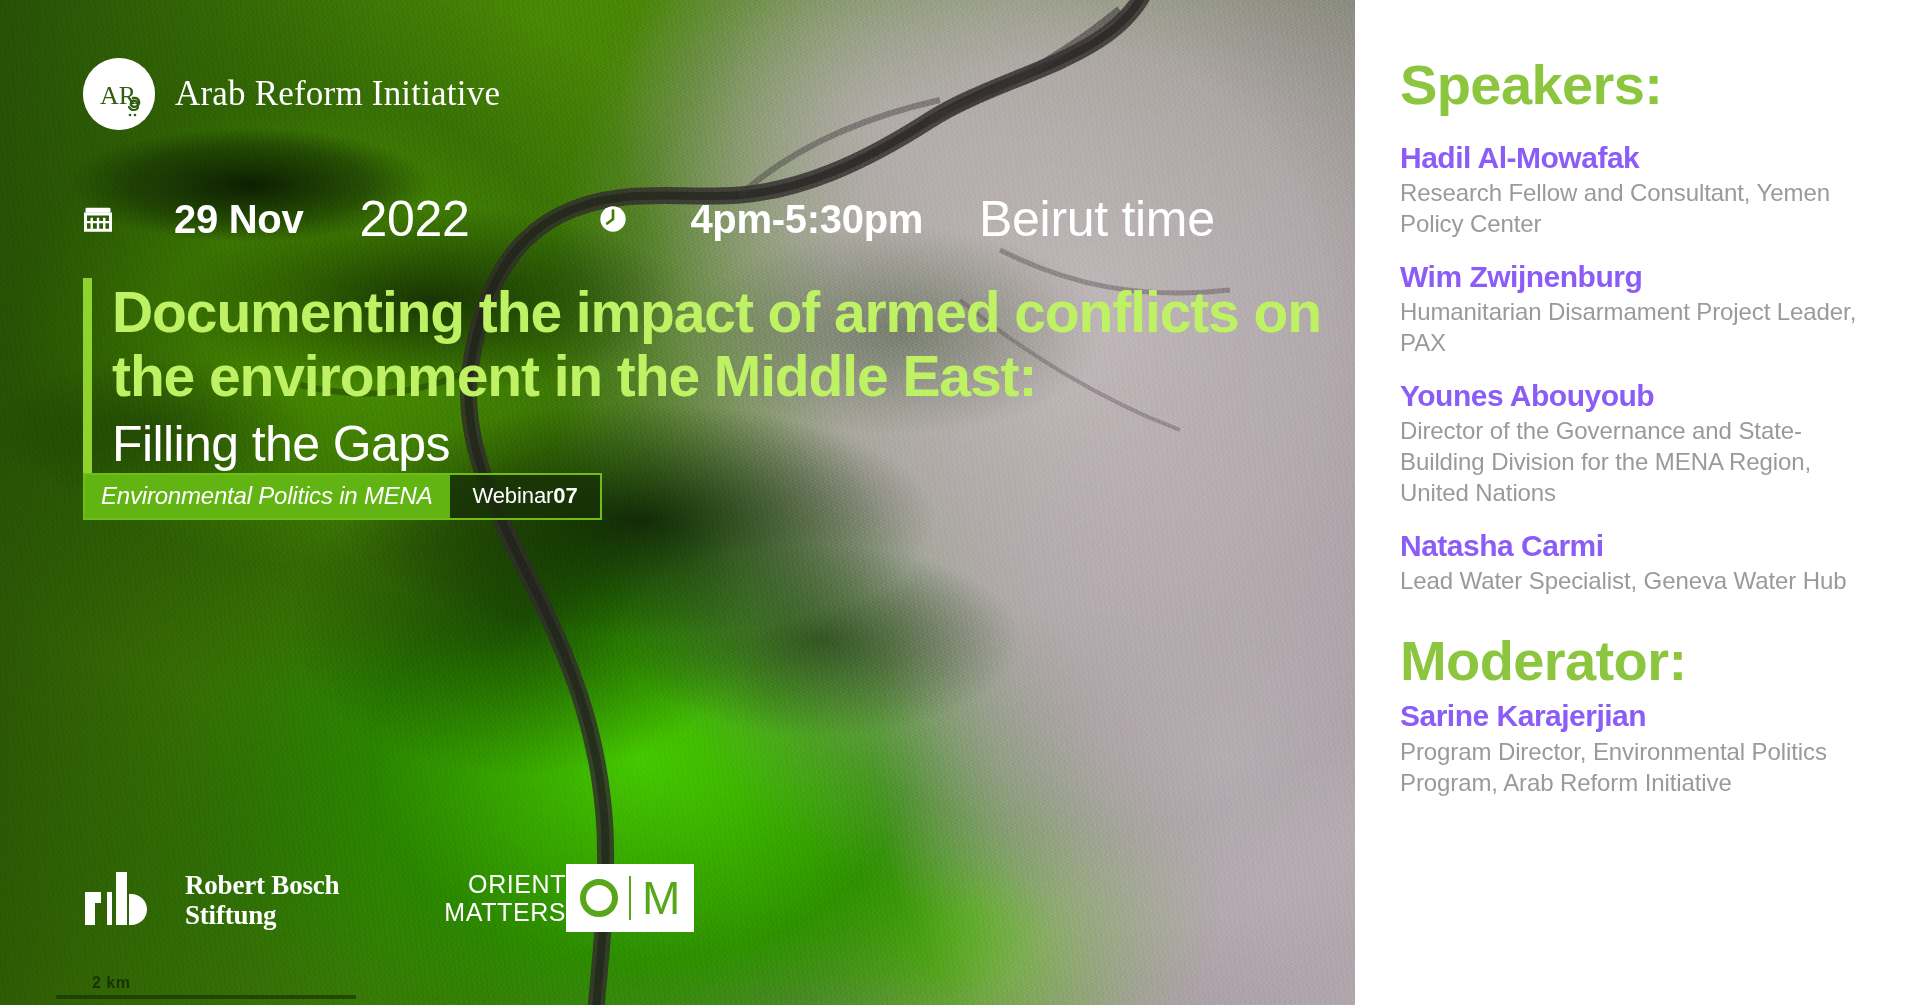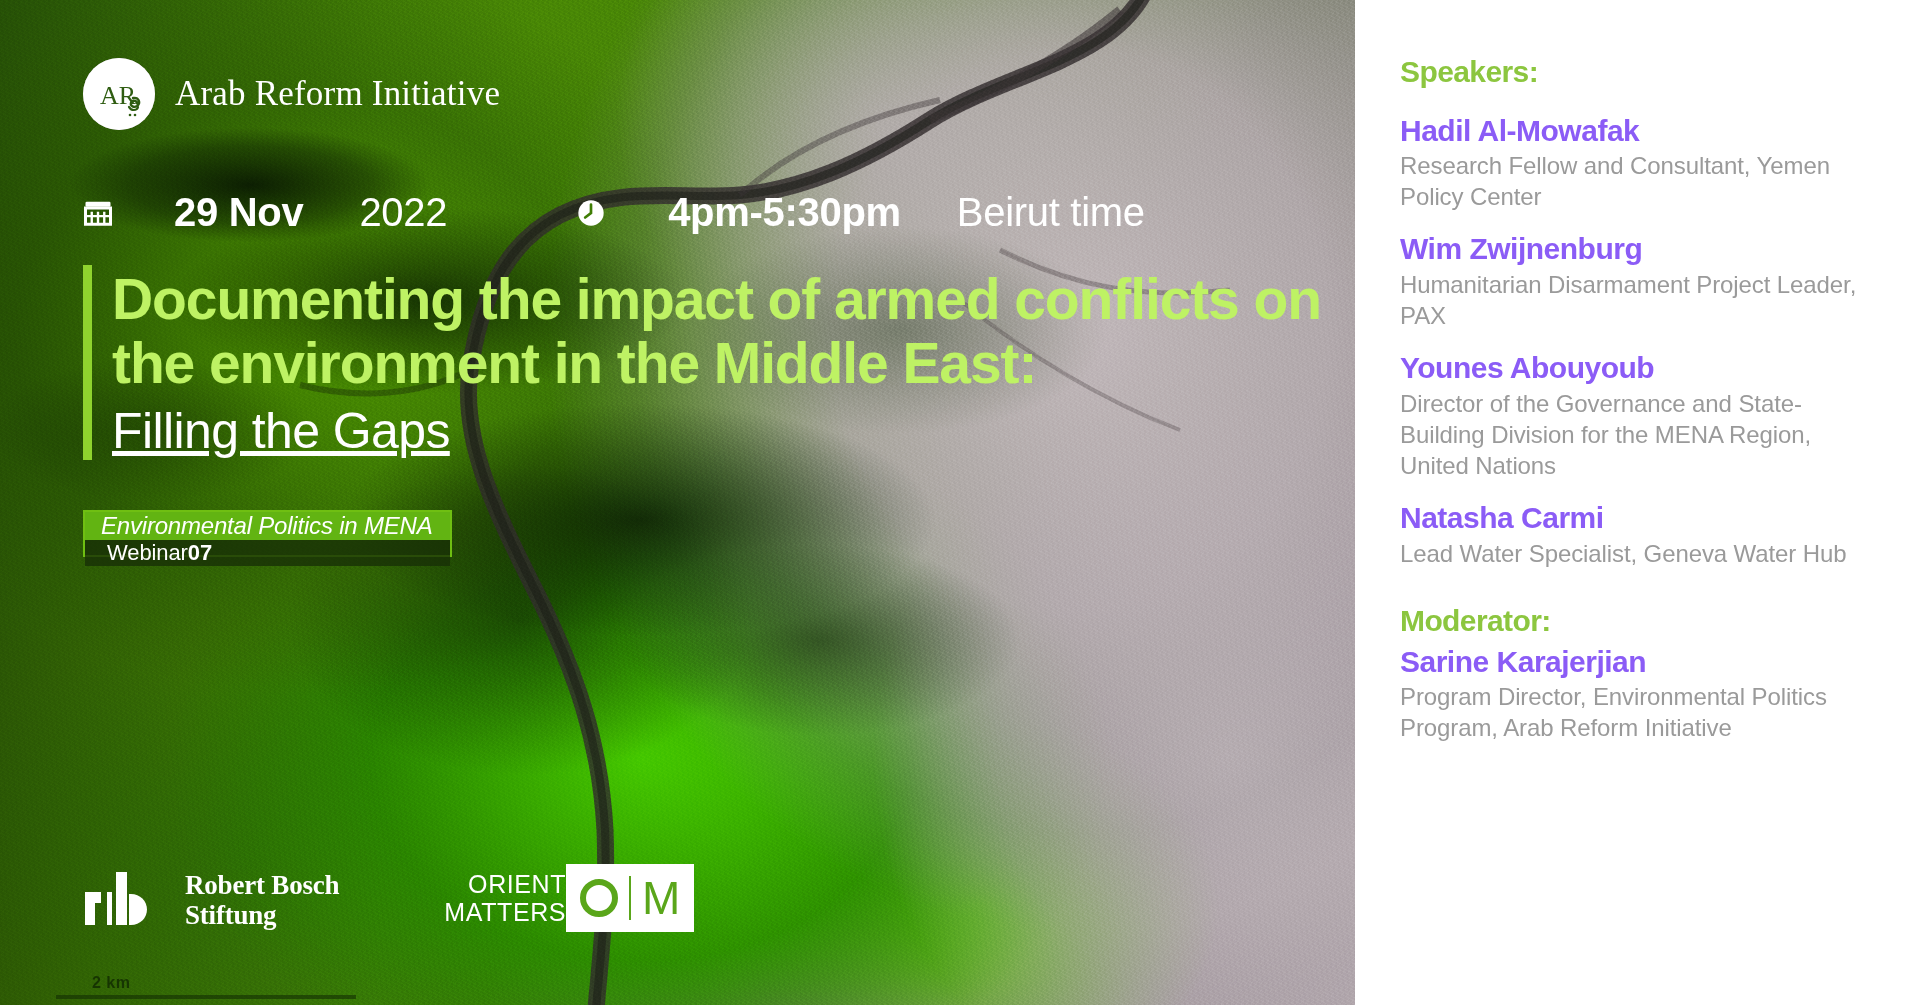--- a/index.html
+++ b/index.html
@@ -61,31 +61,31 @@
   .hero-content{ position:relative; z-index:5; width:100%; height:100%; padding:58px 0 0 83px; }
 
   .brand{ display:flex; align-items:center; gap:20px; }
   .brand-mark{ width:72px; height:72px; border-radius:50%; background:#a3a3a3;
     display:flex; align-items:center; justify-content:center; position:relative; flex:0 0 auto; }
   .brand-name{ font-family:"Liberation Serif", serif; font-size:35px; color:#ffffff; letter-spacing:.2px; }
 
   .meta{ display:flex; align-items:center; margin-top:60px; color:#fff; white-space:nowrap;gap:44px; }
   .meta .ic{ display:inline-flex; align-items:center; justify-content:center; margin-right:17px; }
   .meta .strong{ font-size:40px; font-weight:700; letter-spacing:-.3px; }
-  .meta .light{ font-size:40px; font-weight:300; letter-spacing:-.3px; margin-left:12px; }
+  .meta .light{ font-size:50px; font-weight:300; letter-spacing:-.3px; margin-left:12px; }
   .meta .gap{ width:40px; }
 
   .title-wrap{ display:flex; margin-top:30px; }
   .title-bar{ width:9px; background:#8fd32e; margin-right:20px; flex:0 0 auto; }
   .title-block{ padding-top:2px; }
   .title{ font-size:57px; font-weight:700; color:#bef264; line-height:1.13; letter-spacing:-1.1px; }
-  .subtitle{ font-size:50px; font-weight:300; color:#fff; line-height:1.16; letter-spacing:-.6px; margin-top:6px;text-decoration:underline;}
-
-  .badge{ display:inline-flex; margin-top:50px; margin-left:0; height:47px;
-          border:2px solid #6fbf12; align-items:stretch;flex-direction:column; }
+  .subtitle{ font-size:50px; font-weight:300; color:#fff; line-height:1.16; letter-spacing:-.6px; margin-top:6px;}
+
+  .badge{ display:inline-flex; margin-left:0; height:47px;
+          border:2px solid #6fbf12; align-items:stretch; }
   .badge .b-left{ background:#62b412; color:#fff; font-style:italic; font-size:24px;
     display:flex; align-items:center; padding:0 18px 0 16px; letter-spacing:-.2px; }
   .badge .b-right{ background:rgba(24,48,6,.80); color:#fff; font-size:22px;
     display:flex; align-items:center; gap:0; padding:0 22px; letter-spacing:-.1px;}
   .badge .b-right b{ font-weight:700; }
 
   .partners{ position:absolute; left:83px; bottom:73px; display:flex; align-items:flex-end; gap:105px; }
 
   .rb{ display:flex; align-items:flex-end; gap:24px; }
   .rb-mark{ position:relative; width:78px; height:62px; flex:0 0 auto;}
@@ -95,21 +95,21 @@
   .om{ display:flex; align-items:center; }
   .om-txt{ color:#fff; font-size:25px; line-height:1.12; letter-spacing:.6px; text-align:right; }
   .om-box{ width:128px; height:68px; background:#fff; display:flex; align-items:center;
            justify-content:center; gap:11px; position:relative; }
   .om-o{ width:38px; height:38px; border:6px solid #5aa61a; border-radius:50%; }
   .om-sep{ width:2px; height:44px; background:#5aa61a; }
   .om-m{ font-size:46px; font-weight:400; color:#5aa61a; line-height:1; font-family:"Liberation Sans",sans-serif; }
 
   
   .panel{ width:565px; height:1005px; background:#fff; padding:56px 36px 0 45px; }
-  .panel h2{ color:#8cc63f; font-size:30px; font-weight:700; letter-spacing:-.6px; line-height:1.05; }
+  .panel h2{ color:#8cc63f; font-size:56px; font-weight:700; letter-spacing:-.6px; line-height:1.05; }
   .panel h2.moderator{ margin-top:36px; }
   .person{ margin-top:20px; }
   .person .pname{ font-size:30px; font-weight:700; color:#8b5cf6; letter-spacing:-.5px; line-height:1.15; }
   .person .prole{ font-size:24px; font-weight:400; color:#9a9a9a; line-height:1.3; margin-top:2px; letter-spacing:-.1px;}
   .person.first{ margin-top:26px; }
   .mod-person{ margin-top:8px; }
 </style>
 </head>
 <body>
 

